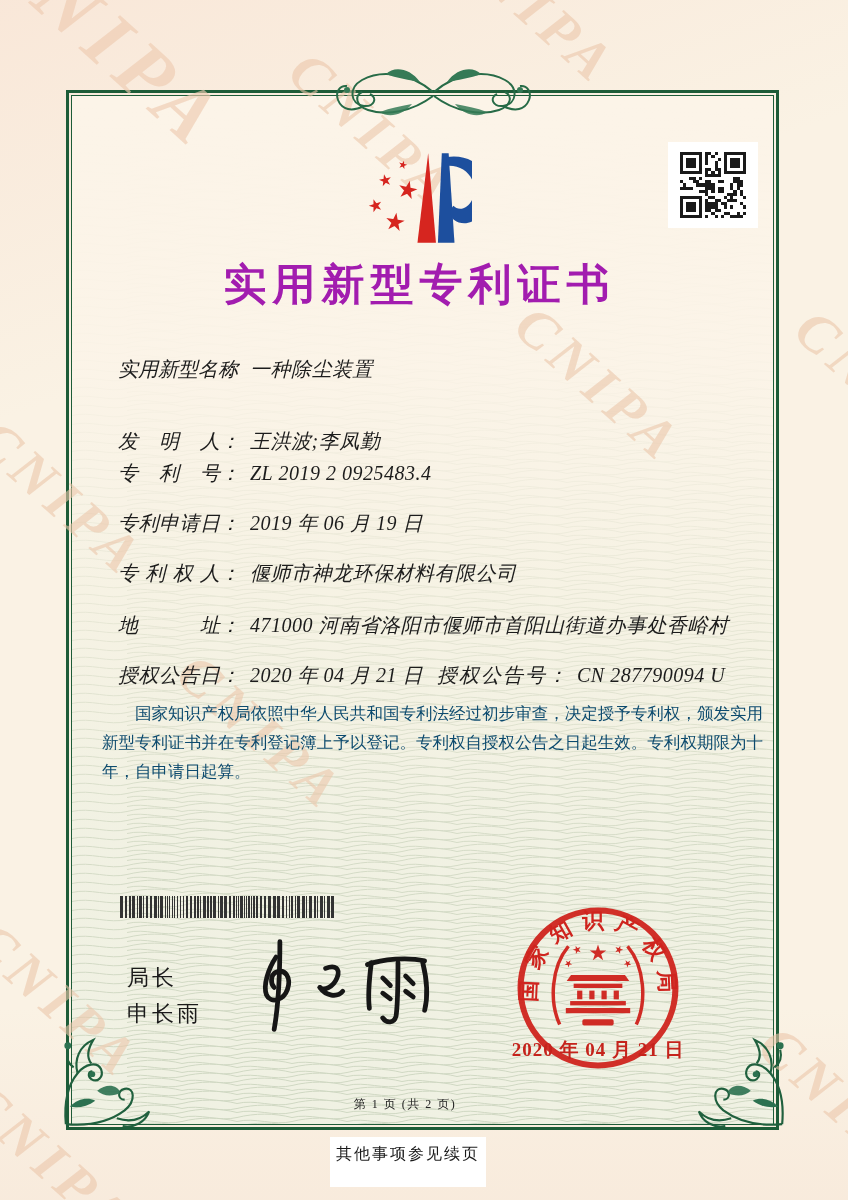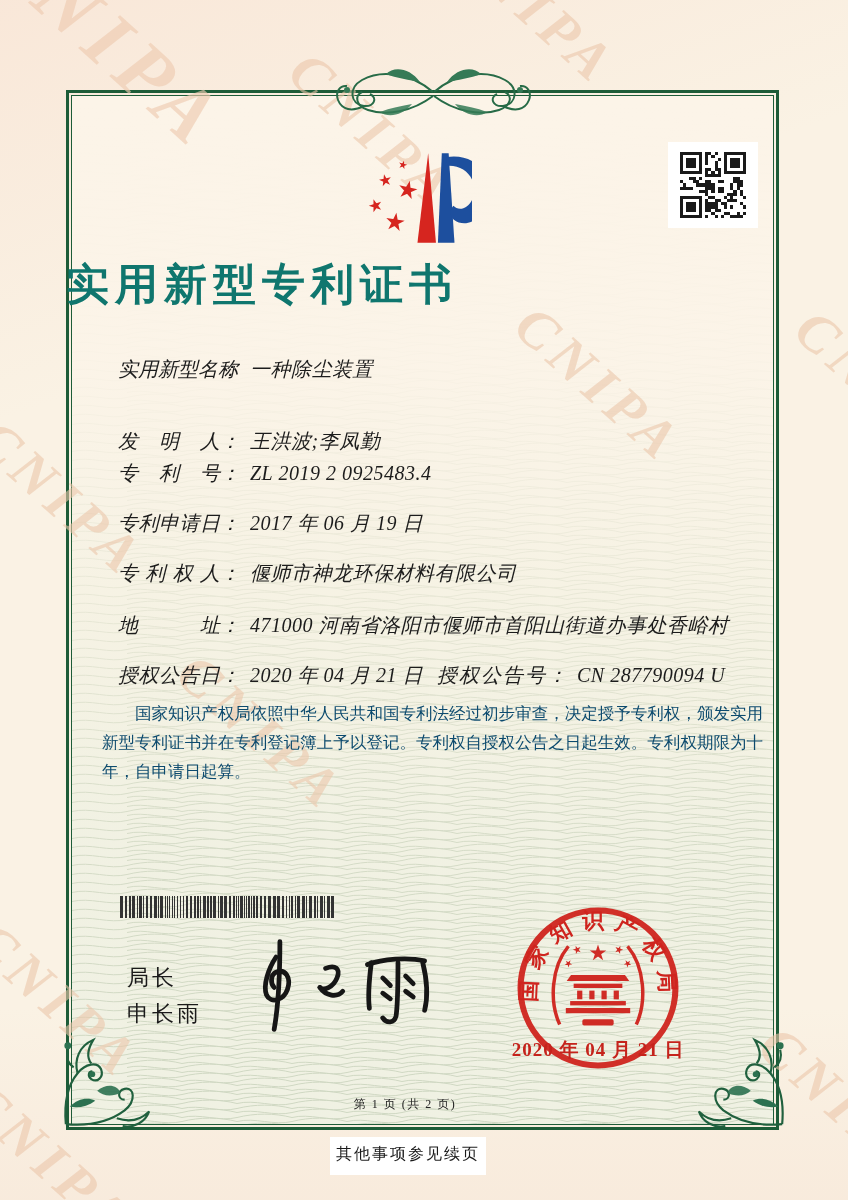--- a/index.html
+++ b/index.html
@@ -18,41 +18,41 @@
   .border-outer{position:absolute;left:66px;top:90px;width:707px;height:1034px;z-index:1;
                 border:3px solid #1d5c38;}
   .border-inner{position:absolute;inset:2px;border:1px solid #1d5c38;overflow:hidden;}
   .cream-fade{position:absolute;inset:0;
       background:linear-gradient(180deg,#fcf4e8 0%,rgba(252,244,232,.94) 26%,
                  rgba(250,243,228,.6) 50%,rgba(248,242,226,.22) 72%,rgba(248,242,226,.08) 100%);}
   .ornament{position:absolute;z-index:3;pointer-events:none;}
   
   .abs{position:absolute;z-index:5;}
   .cert-no{left:112px;top:148px;font-size:18px;letter-spacing:2.5px;color:#222;}
-  .title{left:66px;top:256px;width:707px;text-align:left;font-size:43px;font-weight:bold;
-         letter-spacing:6px;color:#0f766e;}
+  .title{left:66px;top:256px;width:707px;text-align:center;font-size:43px;font-weight:bold;
+         letter-spacing:6px;color:#a21caf;}
   .frow{position:absolute;z-index:5;left:118px;width:640px;font-size:20px;color:#1c1c1c;white-space:nowrap;font-style:italic;}
   .flabel{display:inline-block;width:102px;text-align:justify;text-align-last:justify;
           -moz-text-align-last:justify;text-justify:inter-character;}
   .fcolon{display:inline-block;}
   .fvalue{margin-left:10px;letter-spacing:.5px;}
   .pair2{position:absolute;left:319px;top:0;white-space:nowrap;}
   .pair2 .flabel2{letter-spacing:2px;}
   .paras{left:102px;top:699px;width:661px;color:#0c4a6e;}
   .paras p{margin:0;font-size:16.5px;line-height:29px;text-align:justify;text-indent:2em;
            font-family:"Liberation Serif","DejaVu Serif",serif;}
   .barcode-box{left:120px;top:896px;}
   .signer{left:127px;font-size:22px;letter-spacing:3px;color:#1a1a1a;}
   .sig-box{left:245px;top:936px;}
   .seal-box{left:511px;top:901px;width:174px;height:174px;}
   .seal-date{left:505px;top:1037px;width:186px;text-align:center;font-size:19px;font-weight:600;
              color:#c5231c;letter-spacing:1px;}
   .page-no{left:105px;top:1096px;width:600px;text-align:center;font-size:12px;
            letter-spacing:1.5px;color:#222;}
-  .note-box{left:330px;top:1137px;width:156px;height:38px;background:#ffffff;z-index:5;
+  .note-box{left:330px;top:1137px;width:156px;height:50px;background:#ffffff;z-index:5;
             text-align:center;line-height:34px;font-size:16px;letter-spacing:2px;color:#1a1a1a;}
   svg{display:block;}
 </style>
 </head>
 <body>
 
 <div class="page">
   <div class="tint"></div>
 
   <svg width="0" height="0" aria-hidden="true">
@@ -371,21 +371,21 @@
   <div class="frow" style="top:356px">
     <span class="flabel">实用新型名称</span><span class="fcolon">：</span><span class="fvalue">一种除尘装置</span>
   </div>
   <div class="frow" style="top:428px">
     <span class="flabel">发明人</span><span class="fcolon">：</span><span class="fvalue">王洪波;李凤勤</span>
   </div>
   <div class="frow" style="top:460px">
     <span class="flabel">专利号</span><span class="fcolon">：</span><span class="fvalue">ZL 2019 2 0925483.4</span>
   </div>
   <div class="frow" style="top:510px">
-    <span class="flabel">专利申请日</span><span class="fcolon">：</span><span class="fvalue">2017 年 06 月 19 日</span>
+    <span class="flabel">专利申请日</span><span class="fcolon">：</span><span class="fvalue">2019 年 06 月 19 日</span>
   </div>
   <div class="frow" style="top:560px">
     <span class="flabel">专利权人</span><span class="fcolon">：</span><span class="fvalue">偃师市神龙环保材料有限公司</span>
   </div>
   <div class="frow" style="top:612px">
     <span class="flabel">地址</span><span class="fcolon">：</span><span class="fvalue">471000 河南省洛阳市偃师市首阳山街道办事处香峪村</span>
   </div>
   <div class="frow" style="top:662px">
     <span class="flabel">授权公告日</span><span class="fcolon">：</span><span class="fvalue">2020 年 04 月 21 日</span>
     <span class="pair2">

